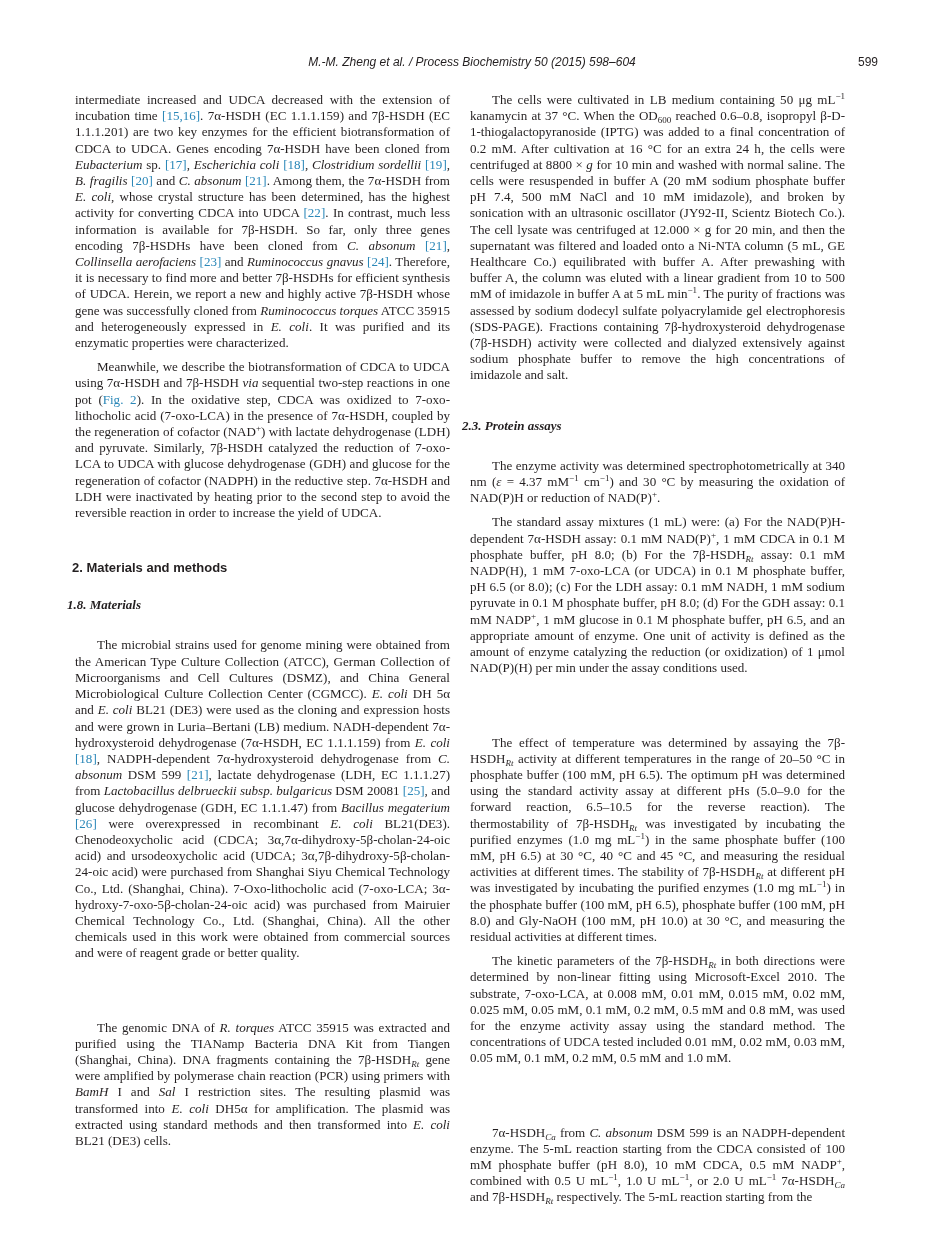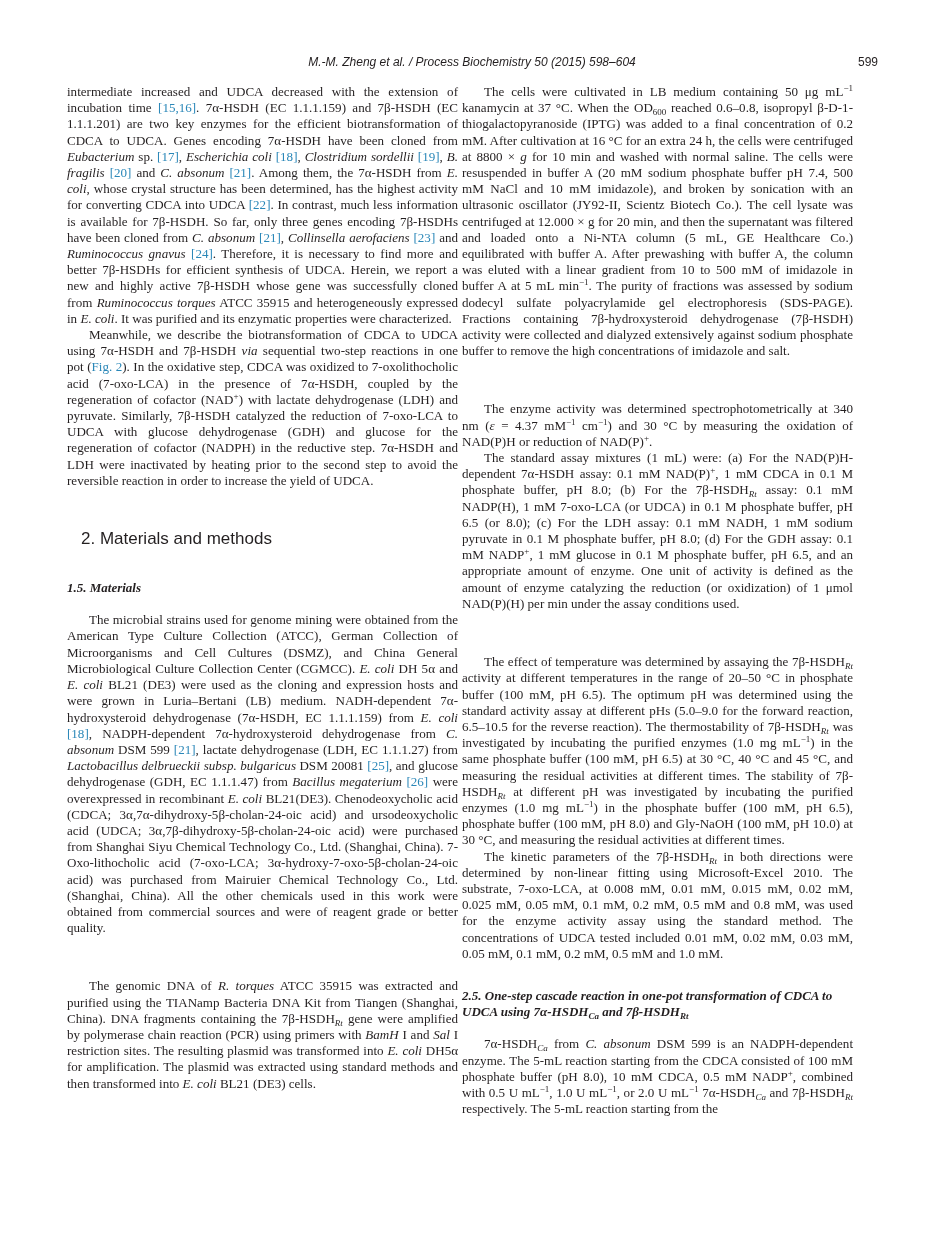--- a/index.html
+++ b/index.html
@@ -15,32 +15,32 @@
   }
   .running-head .journal { position: absolute; left: 0; right: 0; text-align: center; }
   .running-head .page-num { position: absolute; right: 0; font-style: normal; }
 
   .col { position: absolute; top: 84px; width: 391px; }
   .col-left { left: 67px; }
   .col-right { left: 462px; }
 
   .para {
     font-size: 13.05px; line-height: 16.2px; text-align: justify;
-    margin: 0; hyphens: manual;
+    margin: 8px; hyphens: manual;
   }
   .para.indent { text-indent: 22px; }
   .para.noindent { text-indent: 0; }
   .cite { color: #2a87b8; }
   sub, sup { font-size: 9px; line-height: 0; }
   sub { vertical-align: -3px; }
   sup { vertical-align: 5px; }
 
   .h-section {
     font-family: "Liberation Sans", "DejaVu Sans", sans-serif;
-    font-weight: normal; font-size: 17px; margin: 14px;
+    font-weight: bold; font-size: 13px; margin: 5px;
   }
   .h-sub {
     font-style: italic; font-size: 13px; line-height: 16.2px; margin: 0;
   }
   .gap-l { height: 26px; }
   .gap-m { height: 17px; }
   .gap-s { height: 16px; }
 </style>
 </head>
 <body>
@@ -49,34 +49,34 @@
   <span class="journal">M.-M. Zheng et al. / Process Biochemistry 50 (2015) 598–604</span>
   <span class="page-num">599</span>
 </div>
 
 <div class="col col-left">
     <p class="para noindent"><span>intermediate increased and UDCA decreased with the extension of incubation time </span><a class="cite">[15,16]</a><span>. 7α-HSDH (EC 1.1.1.159) and 7β-HSDH (EC 1.1.1.201) are two key enzymes for the efficient biotransforma­tion of CDCA to UDCA. Genes encoding 7α-HSDH have been cloned from </span><i>Eubacterium</i><span> sp. </span><a class="cite">[17]</a><span>, </span><i>Escherichia coli</i><span> </span><a class="cite">[18]</a><span>, </span><i>Clostridium sordellii</i><span> </span><a class="cite">[19]</a><span>, </span><i>B. fragilis</i><span> </span><a class="cite">[20]</a><span> and </span><i>C. absonum</i><span> </span><a class="cite">[21]</a><span>. Among them, the 7α-HSDH from </span><i>E. coli</i><span>, whose crystal structure has been determined, has the highest activity for converting CDCA into UDCA </span><a class="cite">[22]</a><span>. In contrast, much less information is available for 7β-HSDH. So far, only three genes encoding 7β-HSDHs have been cloned from </span><i>C. absonum</i><span> </span><a class="cite">[21]</a><span>, </span><i>Collinsella aerofaciens</i><span> </span><a class="cite">[23]</a><span> and </span><i>Ruminococcus gnavus</i><span> </span><a class="cite">[24]</a><span>. Therefore, it is necessary to find more and better 7β-HSDHs for efficient syn­thesis of UDCA. Herein, we report a new and highly active 7β-HSDH whose gene was successfully cloned from </span><i>Ruminococcus torques</i><span> ATCC 35915 and heterogeneously expressed in </span><i>E. coli</i><span>. It was puri­fied and its enzymatic properties were characterized.</span></p>
     <p class="para indent"><span>Meanwhile, we describe the biotransformation of CDCA to UDCA using 7α-HSDH and 7β-HSDH </span><i>via</i><span> sequential two-step reactions in one pot (</span><a class="cite">Fig. 2</a><span>). In the oxidative step, CDCA was oxidized to 7-oxo­lithocholic acid (7-oxo-LCA) in the presence of 7α-HSDH, coupled by the regeneration of cofactor (NAD</span><sup>+</sup><span>) with lactate dehydrogenase (LDH) and pyruvate. Similarly, 7β-HSDH catalyzed the reduction of 7-oxo-LCA to UDCA with glucose dehydrogenase (GDH) and glucose for the regeneration of cofactor (NADPH) in the reductive step. 7α-HSDH and LDH were inactivated by heating prior to the second step to avoid the reversible reaction in order to increase the yield of UDCA.</span></p>
     <div class="gap-l"></div>
     <h2 class="h-section"><span>2.  Materials and methods</span></h2>
     <div class="gap-m"></div>
-    <h3 class="h-sub"><span>1.5.  Materials</span></h3>
+    <h3 class="h-sub"><span>1.8.  Materials</span></h3>
     <div class="gap-s"></div>
     <p class="para indent"><span>The microbial strains used for genome mining were obtained from the American Type Culture Collection (ATCC), German Collection of Microorganisms and Cell Cultures (DSMZ), and China General Microbiological Culture Collection Center (CGMCC). </span><i>E. coli</i><span> DH 5α and </span><i>E. coli</i><span> BL21 (DE3) were used as the cloning and expression hosts and were grown in Luria–Bertani (LB) medium. NADH-dependent 7α-hydroxysteroid dehydrogenase (7α-HSDH, EC 1.1.1.159) from </span><i>E. coli</i><span> </span><a class="cite">[18]</a><span>, NADPH-dependent 7α-hydroxysteroid dehydrogenase from </span><i>C. absonum</i><span> DSM 599 </span><a class="cite">[21]</a><span>, lactate dehydrogenase (LDH, EC 1.1.1.27) from </span><i>Lactobacillus delbrueckii subsp. bulgaricus</i><span> DSM 20081 </span><a class="cite">[25]</a><span>, and glucose dehy­drogenase (GDH, EC 1.1.1.47) from </span><i>Bacillus megaterium</i><span> </span><a class="cite">[26]</a><span> were overexpressed in recombinant </span><i>E. coli</i><span> BL21(DE3). Chenodeoxy­cholic acid (CDCA; 3α,7α-dihydroxy-5β-cholan-24-oic acid) and ursodeoxycholic acid (UDCA; 3α,7β-dihydroxy-5β-cholan-24-oic acid) were purchased from Shanghai Siyu Chemical Technology Co., Ltd. (Shanghai, China). 7-Oxo-lithocholic acid (7-oxo-LCA; 3α-hydroxy-7-oxo-5β-cholan-24-oic acid) was purchased from Mairuier Chemical Technology Co., Ltd. (Shanghai, China). All the other chemicals used in this work were obtained from commercial sources and were of reagent grade or better quality.</span></p>
     <div class="gap-l"></div>
     <div class="gap-s"></div>
     <p class="para indent"><span>The genomic DNA of </span><i>R. torques</i><span> ATCC 35915 was extracted and purified using the TIANamp Bacteria DNA Kit from Tiangen (Shanghai, China). DNA fragments containing the 7β-HSDH</span><sub style="font-style: italic;">Rt</sub><span> gene were amplified by polymerase chain reaction (PCR) using primers with </span><i>BamH</i><span> I and </span><i>Sal</i><span> I restriction sites. The resulting plasmid was transformed into </span><i>E. coli</i><span> DH5α for amplification. The plasmid was extracted using standard methods and then transformed into </span><i>E. coli</i><span> BL21 (DE3) cells.</span></p>
   </div>
 <div class="col col-right">
     <p class="para indent"><span>The cells were cultivated in LB medium containing 50 μg mL</span><sup>−1</sup><span> kanamycin at 37 °C. When the OD</span><sub>600</sub><span> reached 0.6–0.8, isopropyl β-D-1-thiogalactopyranoside (IPTG) was added to a final concen­tration of 0.2 mM. After cultivation at 16 °C for an extra 24 h, the cells were centrifuged at 8800 × </span><i>g</i><span> for 10 min and washed with nor­mal saline. The cells were resuspended in buffer A (20 mM sodium phosphate buffer pH 7.4, 500 mM NaCl and 10 mM imidazole), and broken by sonication with an ultrasonic oscillator (JY92-II, Scientz Biotech Co.). The cell lysate was centrifuged at 12.000 × g for 20 min, and then the supernatant was filtered and loaded onto a Ni-NTA column (5 mL, GE Healthcare Co.) equilibrated with buffer A. After prewashing with buffer A, the column was eluted with a linear gra­dient from 10 to 500 mM of imidazole in buffer A at 5 mL min</span><sup>−1</sup><span>. The purity of fractions was assessed by sodium dodecyl sulfate poly­acrylamide gel electrophoresis (SDS-PAGE). Fractions containing 7β-hydroxysteroid dehydrogenase (7β-HSDH) activity were col­lected and dialyzed extensively against sodium phosphate buffer to remove the high concentrations of imidazole and salt.</span></p>
     <div class="gap-l"></div>
+    <h3 class="h-sub"><span>2.3.  Protein assays</span></h3>
     <div class="gap-s"></div>
     <p class="para indent"><span>The enzyme activity was determined spectrophotometrically at 340 nm (</span><i>ε</i><span> = 4.37 mM</span><sup>−1</sup><span> cm</span><sup>−1</sup><span>) and 30 °C by measuring the oxidation of NAD(P)H or reduction of NAD(P)</span><sup>+</sup><span>.</span></p>
     <p class="para indent"><span>The standard assay mixtures (1 mL) were: (a) For the NAD(P)H-dependent 7α-HSDH assay: 0.1 mM NAD(P)</span><sup>+</sup><span>, 1 mM CDCA in 0.1 M phosphate buffer, pH 8.0; (b) For the 7β-HSDH</span><sub style="font-style: italic;">Rt</sub><span> assay: 0.1 mM NADP(H), 1 mM 7-oxo-LCA (or UDCA) in 0.1 M phosphate buffer, pH 6.5 (or 8.0); (c) For the LDH assay: 0.1 mM NADH, 1 mM sodium pyruvate in 0.1 M phosphate buffer, pH 8.0; (d) For the GDH assay: 0.1 mM NADP</span><sup>+</sup><span>, 1 mM glucose in 0.1 M phosphate buffer, pH 6.5, and an appropriate amount of enzyme. One unit of activity is defined as the amount of enzyme catalyzing the reduction (or oxidization) of 1 μmol NAD(P)(H) per min under the assay conditions used.</span></p>
     <div class="gap-l"></div>
     <div class="gap-s"></div>
     <p class="para indent"><span>The effect of temperature was determined by assaying the 7β-HSDH</span><sub style="font-style: italic;">Rt</sub><span> activity at different temperatures in the range of 20–50 °C in phosphate buffer (100 mM, pH 6.5). The optimum pH was deter­mined using the standard activity assay at different pHs (5.0–9.0 for the forward reaction, 6.5–10.5 for the reverse reaction). The thermostability of 7β-HSDH</span><sub style="font-style: italic;">Rt</sub><span> was investigated by incubating the purified enzymes (1.0 mg mL</span><sup>−1</sup><span>) in the same phosphate buffer (100 mM, pH 6.5) at 30 °C, 40 °C and 45 °C, and measuring the residual activities at different times. The stability of 7β-HSDH</span><sub style="font-style: italic;">Rt</sub><span> at different pH was investigated by incubating the purified enzymes (1.0 mg mL</span><sup>−1</sup><span>) in the phosphate buffer (100 mM, pH 6.5), phosphate buffer (100 mM, pH 8.0) and Gly-NaOH (100 mM, pH 10.0) at 30 °C, and measuring the residual activities at different times.</span></p>
     <p class="para indent"><span>The kinetic parameters of the 7β-HSDH</span><sub style="font-style: italic;">Rt</sub><span> in both direc­tions were determined by non-linear fitting using Microsoft-Excel 2010. The substrate, 7-oxo-LCA, at 0.008 mM, 0.01 mM, 0.015 mM, 0.02 mM, 0.025 mM, 0.05 mM, 0.1 mM, 0.2 mM, 0.5 mM and 0.8 mM, was used for the enzyme activity assay using the standard method. The concentrations of UDCA tested included 0.01 mM, 0.02 mM, 0.03 mM, 0.05 mM, 0.1 mM, 0.2 mM, 0.5 mM and 1.0 mM.</span></p>
     <div class="gap-l"></div>
-    <h3 class="h-sub"><span>2.5.  One-step cascade reaction in one-pot transformation of CDCA to UDCA using 7α-HSDH</span><sub>Ca</sub><span> and 7β-HSDH</span><sub>Rt</sub></h3>
     <div class="gap-s"></div>
     <p class="para indent"><span>7α-HSDH</span><sub style="font-style: italic;">Ca</sub><span> from </span><i>C. absonum</i><span> DSM 599 is an NADPH-dependent enzyme. The 5-mL reaction starting from the CDCA consisted of 100 mM phosphate buffer (pH 8.0), 10 mM CDCA, 0.5 mM NADP</span><sup>+</sup><span>, combined with 0.5 U mL</span><sup>−1</sup><span>, 1.0 U mL</span><sup>−1</sup><span>, or 2.0 U mL</span><sup>−1</sup><span> 7α-HSDH</span><sub style="font-style: italic;">Ca</sub><span> and 7β-HSDH</span><sub style="font-style: italic;">Rt</sub><span> respectively. The 5-mL reaction starting from the</span></p>
   </div>
 
 </body></html>

